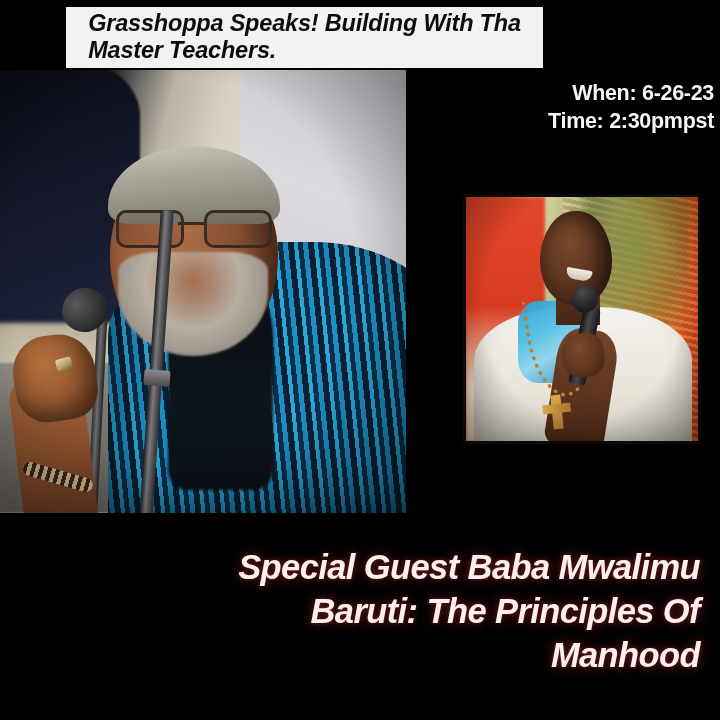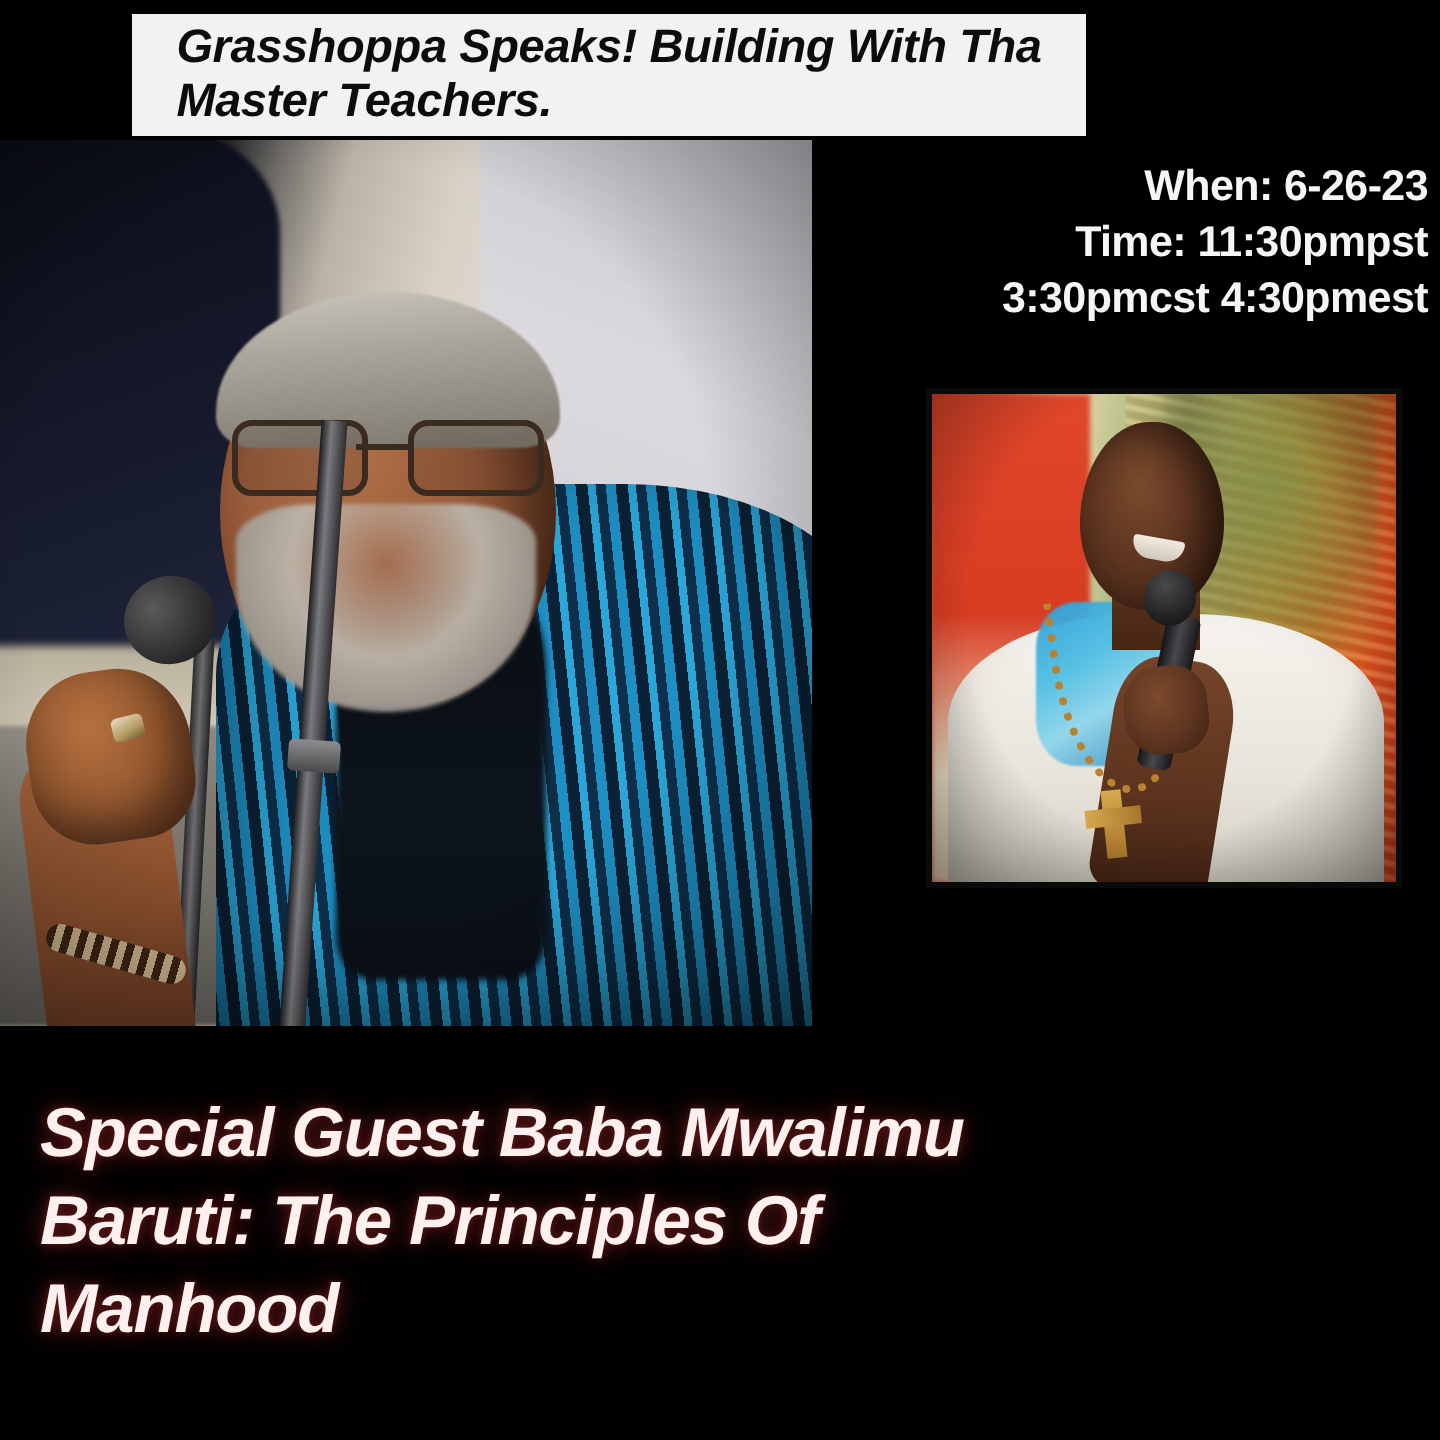--- a/index.html
+++ b/index.html
@@ -427,21 +427,21 @@
     text-shadow: 0 0 10px rgba(120,30,30,0.75), 0 0 3px rgba(90,20,20,0.9);
     white-space: pre-line;
   }
 
   
   #headline {
     position: absolute;
     left: 20px;
     top: 546px;
     width: 680px;
-    text-align: left;
+    text-align: right;
     color: #fdf0ee;
     font-size: 34.5px;
     font-weight: bold;
     font-style: italic;
     line-height: 1.27;
     letter-spacing: -0.6px;
     text-shadow: 0 0 14px rgba(130,35,35,0.8), 0 0 4px rgba(95,22,22,0.9);
     white-space: pre-line;
   }
 </style>
@@ -477,22 +477,21 @@
     <div class="mic-head"></div>
     <div class="forearm"></div>
     <div class="bracelet"></div>
     <div class="fist"></div>
     <div class="ring"></div>
     <div class="vignette"></div>
   </div>
 
   <div id="schedule">
     <span class="line">When: 6-26-23</span>
-    <span class="line">Time: 11:30pmpst</span>
-    <span class="line">3:30pmcst 4:30pmest</span>
+    <span class="line">Time: 2:30pmpst</span>
   </div>
 
   <div id="host-photo">
     <div class="hbg"></div>
     <div class="hbg-tex"></div>
     <div class="hbg-green"></div>
     <div class="hbg-red-left"></div>
     <div class="shirt"></div>
     <div class="shirt-graphic"></div>
     <div class="harm"></div>

